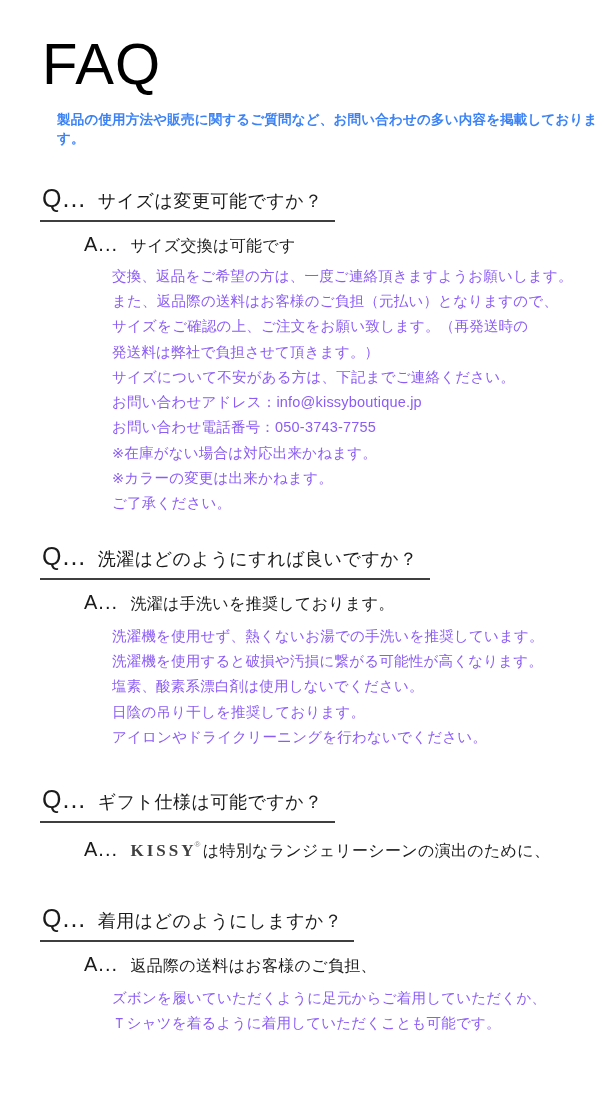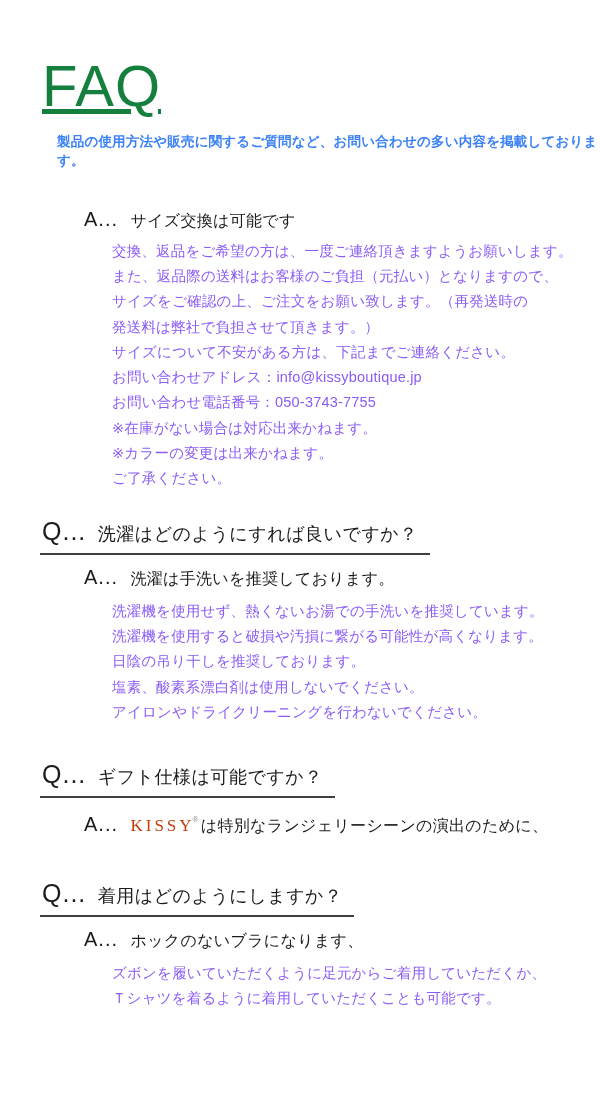--- a/index.html
+++ b/index.html
@@ -9,27 +9,26 @@
     width: 600px;
     height: 1100px;
     overflow: hidden;
     font-family: "Liberation Sans", "DejaVu Sans", sans-serif;
     color: #1b1b1b;
     -webkit-font-smoothing: antialiased;
   }
   .page { width: 600px; height: 1100px; position: relative; }
 
   .title {
-    margin: 56px 0 0 42px;
+    margin: 34px 0 0 42px;
     font-size: 58px;
     font-weight: 300;
     line-height: 1.05;
     letter-spacing: 1px;
-    color: #15803d;
-    text-decoration: underline;
+    color: #000000;
   }
   .subtitle {
     margin: 16px 0 0 57px;
     font-size: 13.5px;
     font-weight: 600;
     letter-spacing: 0.2px;
     line-height: 1.4;
     color: #3b82f6;
   }
 
@@ -73,22 +72,22 @@
   .a-text {
     font-size: 16px;
     margin-left: 8px;
     letter-spacing: 0.3px;
   }
 
   .brand {
     font-family: "Liberation Serif", "DejaVu Serif", serif;
     font-size: 17px;
     letter-spacing: 3px;
-    font-weight: 400;
-    color: #c2410c;
+    font-weight: 700;
+    color: #404040;
   }
   .brand-mark {
     font-size: 8px;
     vertical-align: 9px;
     color: #8a8a8a;
     margin-left: -2px;
     margin-right: 2px;
   }
 
   .body { margin: 6px 0 0 112px; }
@@ -106,20 +105,24 @@
 </style>
 </head>
 <body>
 
 <div class="page">
 
   <h1 class="title">FAQ</h1>
   <p class="subtitle">製品の使用方法や販売に関するご質問など、お問い合わせの多い内容を掲載しております。</p>
 
   <section class="qa s1">
+    <div class="q-line">
+      <span class="q-prefix">Q...</span>
+      <span class="q-text">サイズは変更可能ですか？</span>
+    </div>
     <div class="a-line">
       <span class="a-prefix">A...</span>
       <span class="a-text">サイズ交換は可能です</span>
     </div>
     <div class="body">
       <p>交換、返品をご希望の方は、一度ご連絡頂きますようお願いします。</p>
       <p>また、返品際の送料はお客様のご負担（元払い）となりますので、</p>
       <p>サイズをご確認の上、ご注文をお願い致します。（再発送時の</p>
       <p>発送料は弊社で負担させて頂きます。）</p>
       <p>サイズについて不安がある方は、下記までご連絡ください。</p>
@@ -136,22 +139,22 @@
       <span class="q-prefix">Q...</span>
       <span class="q-text">洗濯はどのようにすれば良いですか？</span>
     </div>
     <div class="a-line">
       <span class="a-prefix">A...</span>
       <span class="a-text">洗濯は手洗いを推奨しております。</span>
     </div>
     <div class="body">
       <p>洗濯機を使用せず、熱くないお湯での手洗いを推奨しています。</p>
       <p>洗濯機を使用すると破損や汚損に繋がる可能性が高くなります。</p>
+      <p>塩素、酸素系漂白剤は使用しないでください。</p>
       <p>日陰の吊り干しを推奨しております。</p>
-      <p>塩素、酸素系漂白剤は使用しないでください。</p>
       <p>アイロンやドライクリーニングを行わないでください。</p>
     </div>
   </section>
 
   <section class="qa s3">
     <div class="q-line">
       <span class="q-prefix">Q...</span>
       <span class="q-text">ギフト仕様は可能ですか？</span>
     </div>
     <div class="a-line">
@@ -160,21 +163,21 @@
     </div>
   </section>
 
   <section class="qa s4">
     <div class="q-line">
       <span class="q-prefix">Q...</span>
       <span class="q-text">着用はどのようにしますか？</span>
     </div>
     <div class="a-line">
       <span class="a-prefix">A...</span>
-      <span class="a-text">ホックのないブラになります、</span>
+      <span class="a-text">返品際の送料はお客様のご負担、</span>
     </div>
     <div class="body">
       <p>ズボンを履いていただくように足元からご着用していただくか、</p>
       <p>Ｔシャツを着るように着用していただくことも可能です。</p>
     </div>
   </section>
 
 </div>
 
 </body></html>

